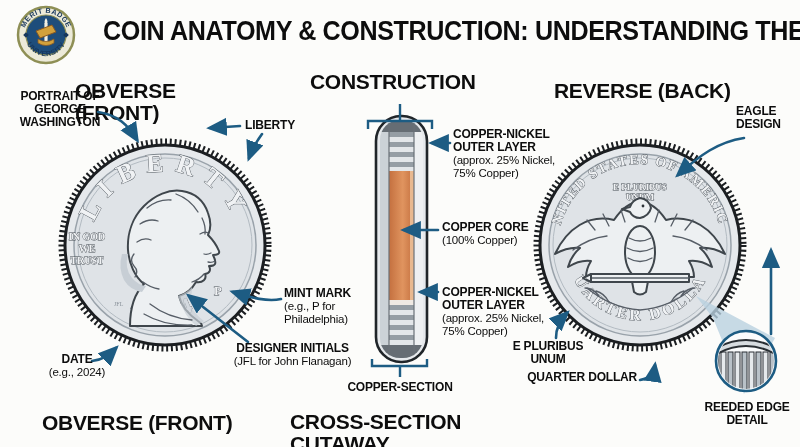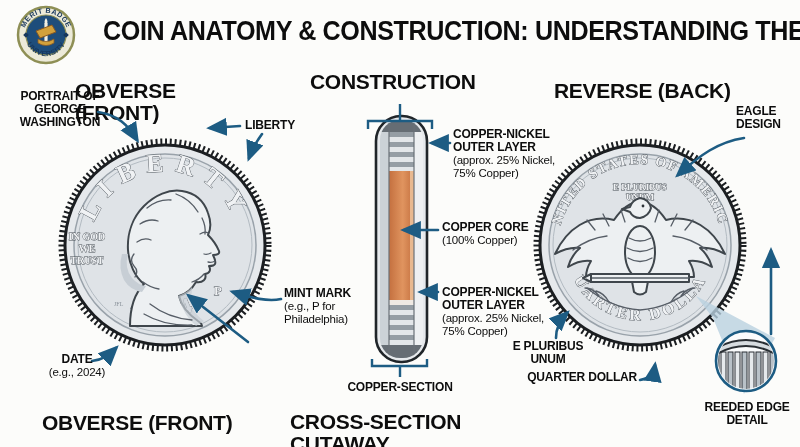--- a/index.html
+++ b/index.html
@@ -228,20 +228,24 @@
     <div class="b">WASHINGTON</div>
   </div>
   <div class="abs lbl" style="left:245px;top:119px">
     <div class="b">LIBERTY</div>
   </div>
   <div class="abs lbl ta-l" style="left:284px;top:287px;width:90px">
     <div class="b">MINT MARK</div>
     <div class="r">(e.g., P for</div>
     <div class="r">Philadelphia)</div>
   </div>
+  <div class="abs lbl ta-c" style="left:215px;top:342px;width:155px">
+    <div class="b">DESIGNER INITIALS</div>
+    <div class="r">(JFL for John Flanagan)</div>
+  </div>
   <div class="abs lbl ta-c" style="left:38px;top:353px;width:78px">
     <div class="b">DATE</div>
     <div class="r">(e.g., 2024)</div>
   </div>
 
   <div class="abs lbl ta-l" style="left:453px;top:128px;width:110px">
     <div class="b">COPPER-NICKEL</div>
     <div class="b">OUTER LAYER</div>
     <div class="r">(approx. 25% Nickel,</div>
     <div class="r">75% Copper)</div>

